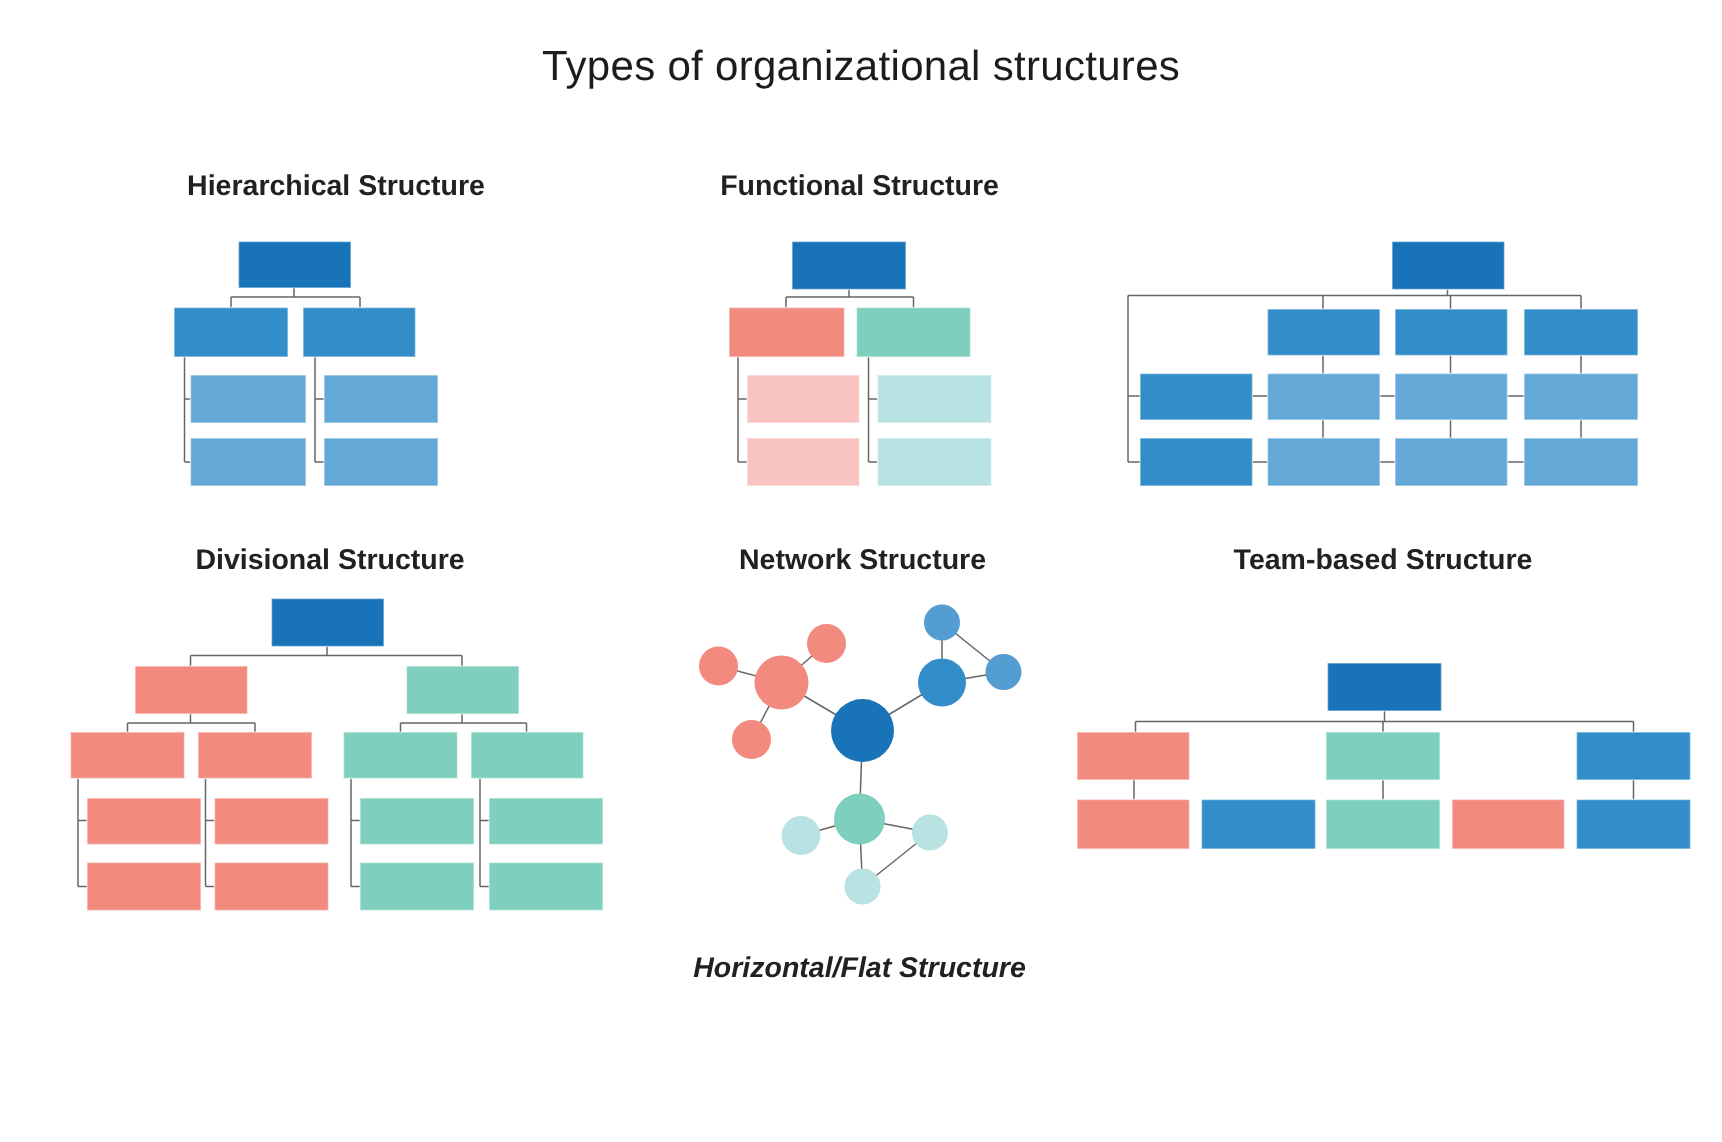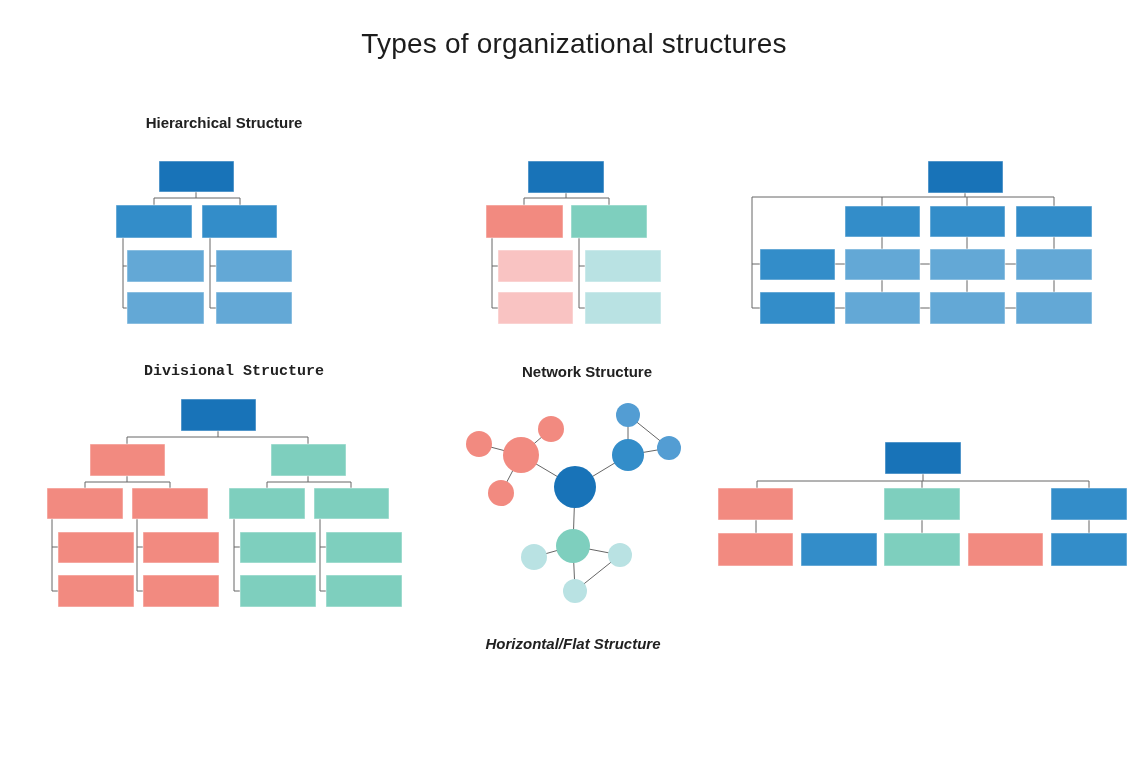--- a/index.html
+++ b/index.html
@@ -10,40 +10,42 @@
     font-family:"Liberation Sans",sans-serif;
     overflow:hidden;
   }
   .main-title{
     position:absolute;top:28px;left:0;width:100%;
     text-align:center;font-size:28px;font-weight:400;
     color:#1c1c1c;letter-spacing:0.2px;
   }
   .panel-title{
     position:absolute;width:320px;text-align:center;
-    font-size:15px;font-weight:600;color:#212121;
+    font-size:19px;font-weight:600;color:#212121;
   }
   .pt-hier{left:64px;top:114px;}
   .pt-func{left:413px;top:114px;}
   .pt-matrix{left:762px;top:114px;}
-  .pt-div{left:74px;top:363px;font-family:Liberation Mono, monospace;}
-  .pt-net{left:427px;top:363px;}
+  .pt-div{left:60px;top:363px;}
+  .pt-net{left:415px;top:363px;}
   .pt-team{left:762px;top:363px;}
   .pt-flat{left:413px;top:635px;font-style:italic;}
   svg#canvas{position:absolute;left:0;top:0;}
 </style>
 </head>
 <body>
 
 <div id="screen">
   <div class="main-title">Types of organizational structures</div>
 
   <div class="panel-title pt-hier">Hierarchical Structure</div>
+  <div class="panel-title pt-func">Functional Structure</div>
   <div class="panel-title pt-div">Divisional Structure</div>
   <div class="panel-title pt-net">Network Structure</div>
+  <div class="panel-title pt-team">Team-based Structure</div>
   <div class="panel-title pt-flat">Horizontal/Flat Structure</div>
 
   <svg id="canvas" width="1148" height="761" viewBox="0 0 1148 761">
       <line x1="196" y1="192" x2="196" y2="198" stroke="#666666" stroke-width="1"></line>
       <line x1="154" y1="198" x2="240" y2="198" stroke="#666666" stroke-width="1"></line>
       <line x1="154" y1="198" x2="154" y2="205" stroke="#666666" stroke-width="1"></line>
       <line x1="240" y1="198" x2="240" y2="205" stroke="#666666" stroke-width="1"></line>
       <line x1="123" y1="238" x2="123" y2="308" stroke="#666666" stroke-width="1"></line>
       <line x1="123" y1="266" x2="127" y2="266" stroke="#666666" stroke-width="1"></line>
       <line x1="123" y1="308" x2="127" y2="308" stroke="#666666" stroke-width="1"></line>

